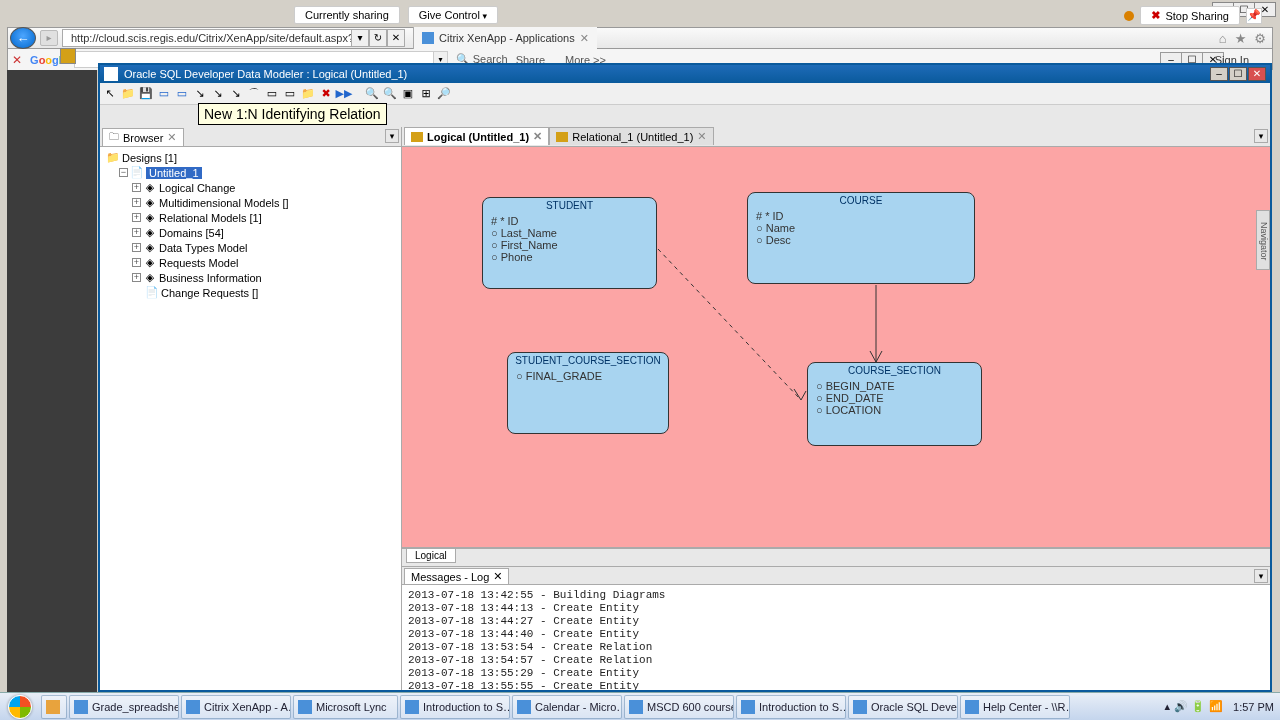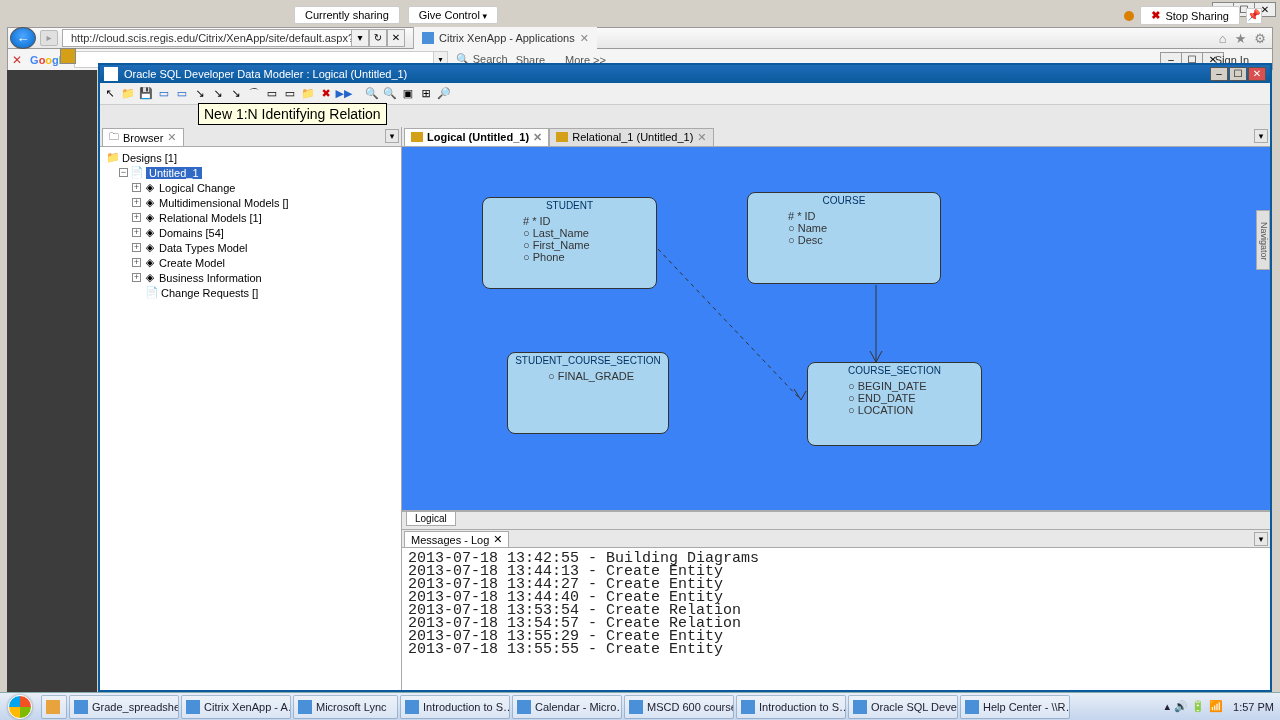--- a/index.html
+++ b/index.html
@@ -77,43 +77,43 @@
 .brtabs .exp { position:absolute; right:2px; top:2px; width:14px; height:14px; border:1px solid #aaa; text-align:center; line-height:12px; font-size:9px; }
 .tree { flex:1; padding:3px 2px; overflow:auto; }
 .tr-row { display:flex; align-items:center; height:15px; padding-left:4px; gap:2px; white-space:nowrap; }
 .tr-row .tg { width:9px; height:9px; border:1px solid #888; text-align:center; line-height:7px; font-size:9px; color:#555; }
 .tr-row .sp { width:11px; }
 .tr-row .ico { width:14px; text-align:center; }
 .tr-row.sel .lbl { background:#316ac5; color:#fff; padding:0 3px; }
 
 
 .canvaswrap { flex:1; display:flex; flex-direction:column; position:relative; }
-.cvtabs { height:20px; background:#e8e8e8; border-bottom:1px solid #aaa; display:flex; align-items:center; padding-left:2px; position:relative; }
+.cvtabs { height:20px; background:#e8e8e8; border-bottom:1px solid #aaa; display:flex; align-items:flex-start; padding-left:2px; position:relative; }
 .cvtab { height:18px; border:1px solid #aaa; border-bottom:none; padding:0 6px; display:flex; align-items:center; gap:4px; font-size:10px; }
 .cvtab.active { background:#fff; font-weight:bold; }
 .cvtab.inactive { background:#e0e0e0; }
 .cvtab .ico { width:12px; height:10px; background:#d4a017; }
 .cvtab .cx { color:#888; }
 .cvtabs .exp { position:absolute; right:2px; top:2px; width:14px; height:14px; border:1px solid #aaa; text-align:center; line-height:12px; font-size:9px; }
 
-.canvas { flex:1; background:#3b82f6; position:relative; border-bottom:1px solid #aaa; }
+.canvas { flex:1; background:#fca5a5; position:relative; border-bottom:1px solid #aaa; }
 .entity { position:absolute; background:#a8d4f0; border:1px solid #333; border-radius:8px; }
 .entity .hd { text-align:center; font-size:10px; color:#003366; padding:2px 0; }
-.entity .bd { padding:2px 0 2px 8px; font-size:10px; color:#333;margin-left:32px; }
+.entity .bd { padding:2px 0 2px 8px; font-size:10px; color:#333; }
 .entity .bd div { line-height:12px; }
 svg.rels { position:absolute; inset:0; width:100%; height:100%; pointer-events:none; }
 
 .cvbottom { height:18px; background:#e8e8e8; border-top:1px solid #aaa; display:flex; align-items:flex-start; padding-left:4px; }
 .cvbottom .t { background:#fff; border:1px solid #aaa; border-top:none; padding:1px 8px; font-size:10px; }
 
-.msgpanel { height:161px; border-top:1px solid #aaa; background:#fff; display:flex; flex-direction:column; }
+.msgpanel { height:124px; border-top:1px solid #aaa; background:#fff; display:flex; flex-direction:column; }
 .msgtabs { height:18px; background:#e8e8e8; border-bottom:1px solid #aaa; display:flex; align-items:flex-end; padding-left:2px; position:relative; }
 .msgtab { height:16px; background:#fff; border:1px solid #aaa; border-bottom:none; padding:0 6px; font-size:10px; display:flex; align-items:center; gap:4px; }
 .msgtabs .exp { position:absolute; right:2px; top:2px; width:14px; height:14px; border:1px solid #aaa; text-align:center; line-height:12px; font-size:9px; }
-.msglog { flex:1; padding:4px 6px; font-family:"Courier New",monospace; font-size:15px; line-height:13px; color:#222; overflow:hidden; white-space:pre; }
+.msglog { flex:1; padding:4px 6px; font-family:"Courier New",monospace; font-size:11px; line-height:13px; color:#222; overflow:hidden; white-space:pre; }
 
 
 .taskbar { position:absolute; bottom:0; left:0; right:0; height:28px; background:linear-gradient(#e8eef7,#c4d5ed); border-top:1px solid #8aa; display:flex; align-items:center; }
 .startbtn { width:40px; height:28px; display:flex; align-items:center; justify-content:center; }
 .orb { width:24px; height:24px; border-radius:50%; background:conic-gradient(#f25022 0 25%,#7fba00 25% 50%,#ffb900 50% 75%,#00a4ef 75% 100%); border:1px solid #fff; box-shadow:0 0 3px rgba(0,0,0,.4); }
 .tasks { display:flex; height:28px; }
 .task { min-width:105px; max-width:110px; height:24px; margin:2px 1px; background:rgba(255,255,255,.35); border:1px solid rgba(0,60,120,.3); border-radius:2px; display:flex; align-items:center; padding:0 4px; gap:4px; overflow:hidden; white-space:nowrap; font-size:10px; color:#223; }
 .task .ti { width:14px; height:14px; background:#4a90d9; flex-shrink:0; }
 .tray { margin-left:auto; display:flex; align-items:center; gap:4px; padding-right:6px; font-size:10px; color:#223; }
 .clock { margin-left:6px; }
@@ -278,21 +278,21 @@
             <span class="sp"></span>
             <span class="tg">+</span>
             <span class="ico">◈</span>
             <span class="lbl">Data Types Model</span>
           </div>
         <div class="tr-row">
             <span class="sp"></span>
             <span class="sp"></span>
             <span class="tg">+</span>
             <span class="ico">◈</span>
-            <span class="lbl">Create Model</span>
+            <span class="lbl">Requests Model</span>
           </div>
         <div class="tr-row">
             <span class="sp"></span>
             <span class="sp"></span>
             <span class="tg">+</span>
             <span class="ico">◈</span>
             <span class="lbl">Business Information</span>
           </div>
         <div class="tr-row">
             <span class="sp"></span>
@@ -329,21 +329,21 @@
         </svg>
         <div class="entity" style="left:80px;top:50px;width:175px;height:92px">
           <div class="hd">STUDENT</div>
           <div class="bd">
               <div># * ID</div>
               <div>○ Last_Name</div>
               <div>○ First_Name</div>
               <div>○ Phone</div>
             </div>
         </div>
-        <div class="entity" style="left:345px;top:45px;width:194px;height:92px">
+        <div class="entity" style="left:345px;top:45px;width:228px;height:92px">
           <div class="hd">COURSE</div>
           <div class="bd">
               <div># * ID</div>
               <div>○ Name</div>
               <div>○ Desc</div>
             </div>
         </div>
         <div class="entity" style="left:105px;top:205px;width:162px;height:82px">
           <div class="hd">STUDENT_COURSE_SECTION</div>
           <div class="bd">

